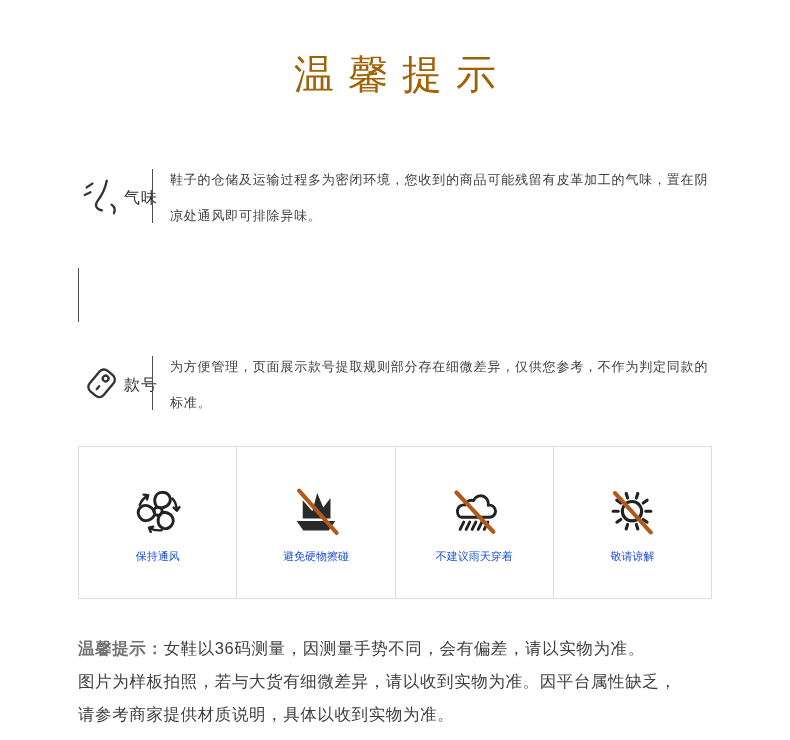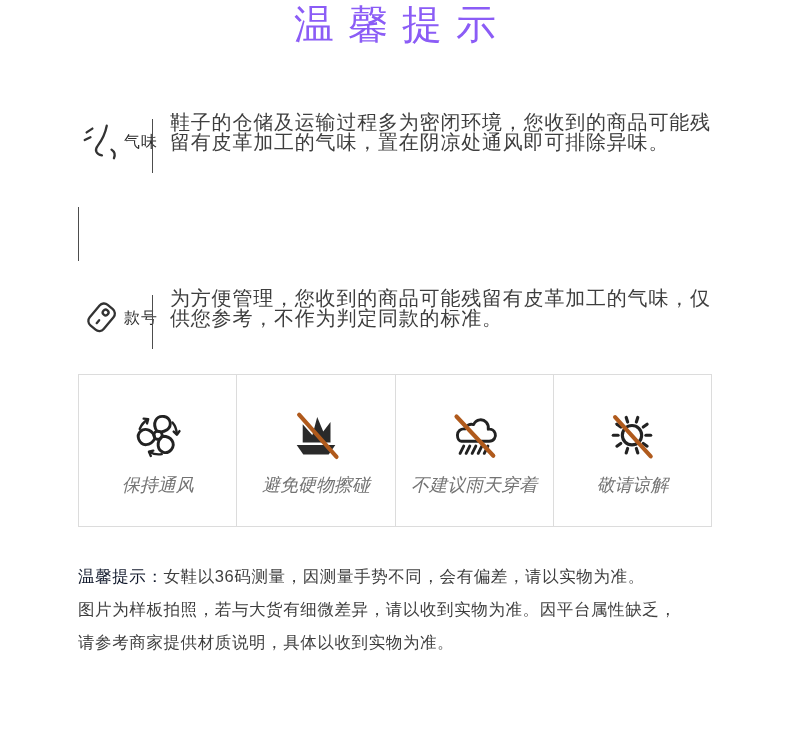--- a/index.html
+++ b/index.html
@@ -8,26 +8,27 @@
     width: 790px; height: 740px;
     background: #ffffff;
     font-family: "Liberation Sans", "DejaVu Sans", sans-serif;
     color: #3e3e3e;
     overflow: hidden;
   }
   .page { padding: 0 78px; }
 
   .page-title {
     margin: 0;
+    padding-top: 50px;
     text-align: center;
     font-size: 40px;
     font-weight: 500;
     letter-spacing: 14px;
     text-indent: 14px;
-    color: #8b5cf6;
+    color: #a16207;
     line-height: 48px;
   }
 
   .notices { margin-top: 62px; }
   .notice-row { display: flex; margin-bottom: 25px; }
   .notice-left {
     width: 74px;
     display: flex; flex-direction: row; align-items: center;
     flex: none;
   }
@@ -44,54 +45,53 @@
     width: 1px; height: 54px;
     background: #4d4d4d;
     margin-top: 9px;
     flex: none;
   }
   .notice-text {
     flex: 1;
     margin: 0;
     padding-left: 17px;
     padding-top: 2px;
-    font-size: 20px;
-    line-height: 20px;
+    font-size: 13px;
+    line-height: 36px;
     letter-spacing: 0.8px;
     color: #3e3e3e;
   }
 
   .care-grid { display: flex; margin-top: 20px; }
   .care-cell {
     flex: 1;
     border: 1px solid #dcdcdc;
     margin-left: -1px;
     height: 153px;
     display: flex; flex-direction: column;
     align-items: center; justify-content: center;
     background: #fff;
   }
   .care-cell:first-child { margin-left: 0; }
   .care-icon { width: 58px; height: 58px; display: block; margin-bottom: 10px; }
   .care-label {
-    font-size: 18px;
-    color: #737373;
+    font-size: 11px;
+    color: #1d4ed8;
     white-space: nowrap;
-    font-style: italic;
   }
 
   .bottom-note {
     margin-top: 33px;
     font-size: 16.5px;
     line-height: 33px;
     letter-spacing: 0.6px;
     color: #3f3f3f;
   }
   .bottom-note p { margin: 0; }
-  .note-prefix { font-weight: normal; color: #0f172a; }
+  .note-prefix { font-weight: bold; color: #737373; }
 </style>
 </head>
 <body>
 
 <div class="page">
 
   <h1 class="page-title">温馨提示</h1>
 
   <section class="notices">
 
@@ -122,21 +122,21 @@
             <g transform="rotate(40 24 24)">
               <rect x="14.5" y="9" width="19" height="28" rx="6"></rect>
               <circle cx="24" cy="16.5" r="3"></circle>
               <path d="M24 27 L 24 31"></path>
             </g>
           </svg>
         </span>
         <span class="notice-label">款号</span>
       </div>
       <div class="vdivider"></div>
-      <p class="notice-text">为方便管理，您收到的商品可能残留有皮革加工的气味，仅供您参考，不作为判定同款的标准。</p>
+      <p class="notice-text">为方便管理，页面展示款号提取规则部分存在细微差异，仅供您参考，不作为判定同款的标准。</p>
     </div>
 
   </section>
 
   <section class="care-grid">
 
     <div class="care-cell">
       <span>
         <svg class="care-icon" viewBox="0 0 48 48" fill="none" stroke="#222" stroke-width="2.4" stroke-linecap="round" stroke-linejoin="round">
           <defs>

